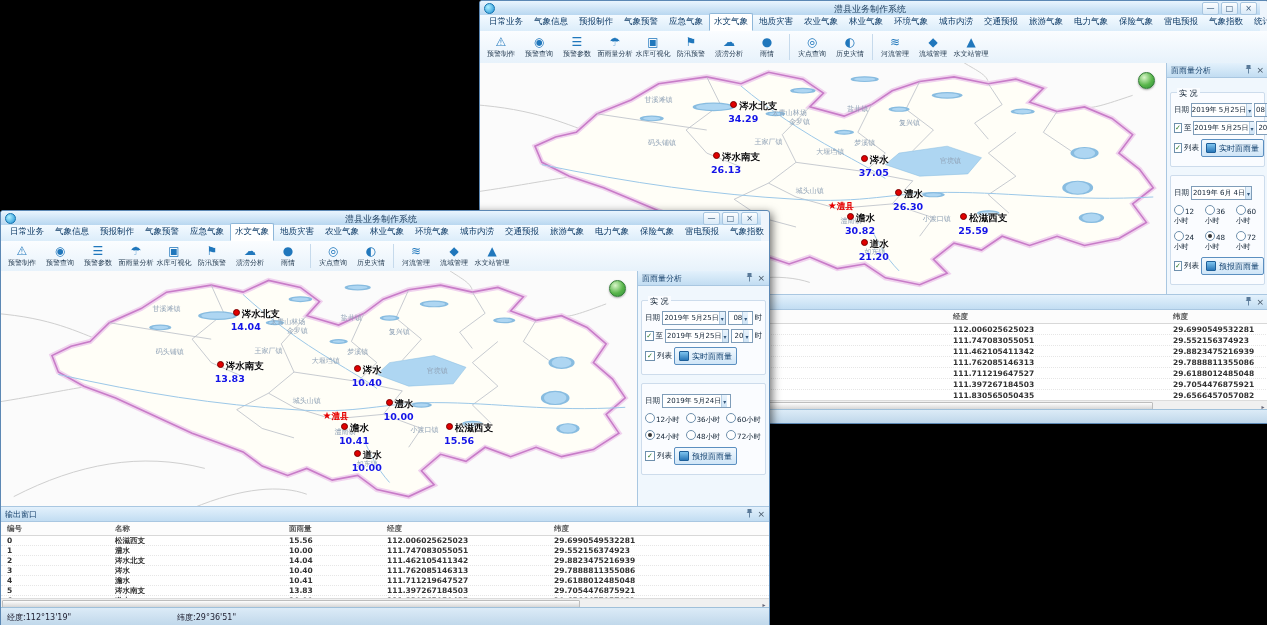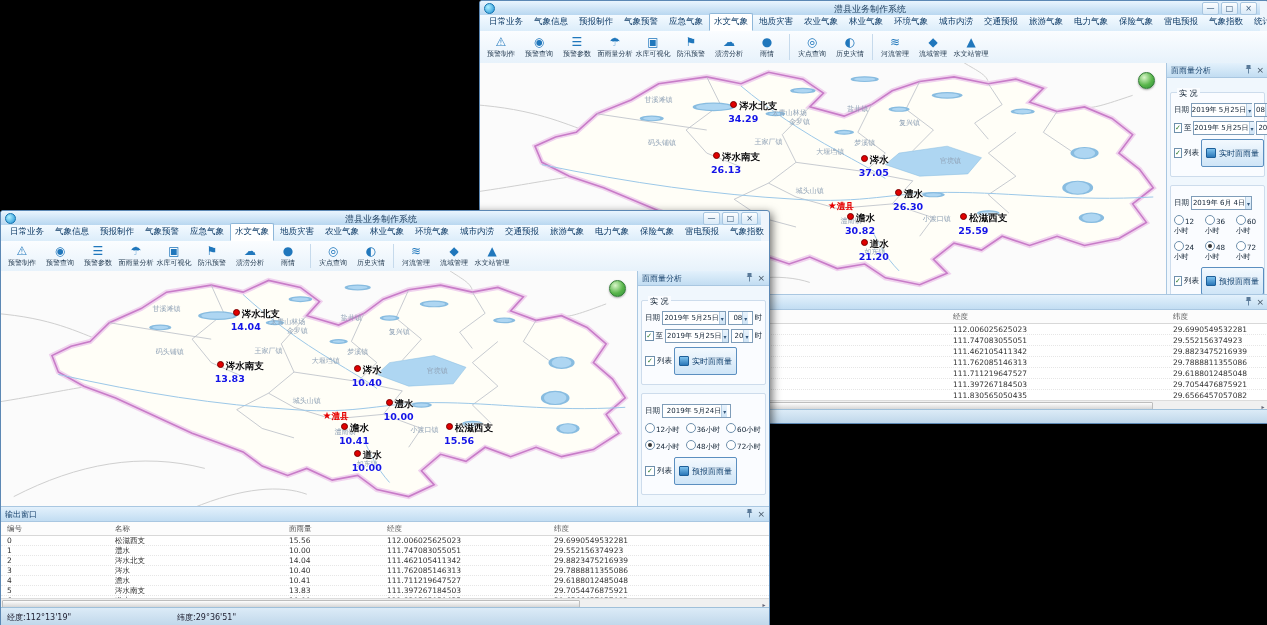--- a/index.html
+++ b/index.html
@@ -58,26 +58,26 @@
   .combo{display:inline-flex;align-items:center;justify-content:center;border:1px solid #7f9db9;background:#fff;height:12px;font-size:7px;padding-left:1px;color:#123;}
   .combo.date{width:66px;} .combo.hour{width:23px;}
   #win-a .combo.date{width:58px;} #win-a .combo.hour{width:20px;}
   .combo::after{content:"▾";font-size:6px;color:#33567a;background:linear-gradient(#eaf4fd,#cfe4f6);border-left:1px solid #b7cfe4;height:100%;display:flex;align-items:center;padding:0 1px;}
   .checkbox{display:inline-block;width:8px;height:8px;border:1px solid #6e90ad;background:#fff;font-size:7px;line-height:8px;text-align:center;}
   .checkbox.on::before{content:"✓";color:#2d7a2d;}
   .radio{display:inline-block;width:8px;height:8px;border:1px solid #6e90ad;border-radius:50%;background:#fff;position:relative;vertical-align:-1px;}
   .radio.on::after{content:"";position:absolute;left:2px;top:2px;right:2px;bottom:2px;background:#333;border-radius:50%;}
   .rlabel{font-size:7.2px;margin-left:1px;}
   .rgroup{display:flex;gap:6px;margin:5px 0;}
-  .panel-btn{display:inline-flex;align-items:center;gap:3px;border:1px solid #5b8fc0;background:linear-gradient(#f3f9fe,#cfe5f7);border-radius:2px;height:28px;padding:0 4px;font-size:8px;color:#10406e;}
+  .panel-btn{display:inline-flex;align-items:center;gap:3px;border:1px solid #5b8fc0;background:linear-gradient(#f3f9fe,#cfe5f7);border-radius:2px;height:18px;padding:0 4px;font-size:8px;color:#10406e;}
   .bicon{width:8px;height:8px;background:linear-gradient(#7ec3ee,#2a77b8);border:1px solid #1d5f99;border-radius:1px;}
 
   .dock{position:absolute;left:0;right:0;background:#fff;border-top:1px solid #a9c7e1;overflow:hidden;}
   #win-a .dock{top:293px;height:116px;} #win-b .dock{top:295px;height:102px;}
-  .thead,.trow{display:grid;align-items:center;}
+  .thead,.trow{display:grid;align-items:center;font-weight:bold;}
   #win-a .thead,#win-a .trow{grid-template-columns:107px 150px 210px 220px 1fr;}
   #win-b .thead,#win-b .trow{grid-template-columns:108px 174px 98px 167px 1fr;}
   .thead{height:13px;background:#fcfcfc;border-bottom:1px solid #d8d8d8;font-size:7.5px;color:#555;}
   .trow{font-size:7.5px;color:#333;border-bottom:1px dotted #e6e6e6;}
   #win-a .trow{height:10px;} #win-b .trow{height:9px;}
   .tcell{padding-left:6px;white-space:nowrap;overflow:hidden;}
   .hscroll{position:absolute;left:0;right:0;bottom:0;height:10px;background:#f0f0f0;border-top:1px solid #dcdcdc;display:flex;align-items:center;}
   .hs-thumb{height:7px;background:linear-gradient(#fdfdfd,#d0d0d0);border:1px solid #bdbdbd;border-radius:1px;margin-left:1px;}
   #win-a .hs-thumb{width:85%;} #win-b .hs-thumb{width:75%;}
   .hs-arrow{margin-left:auto;width:10px;text-align:center;font-size:6px;color:#667;}

